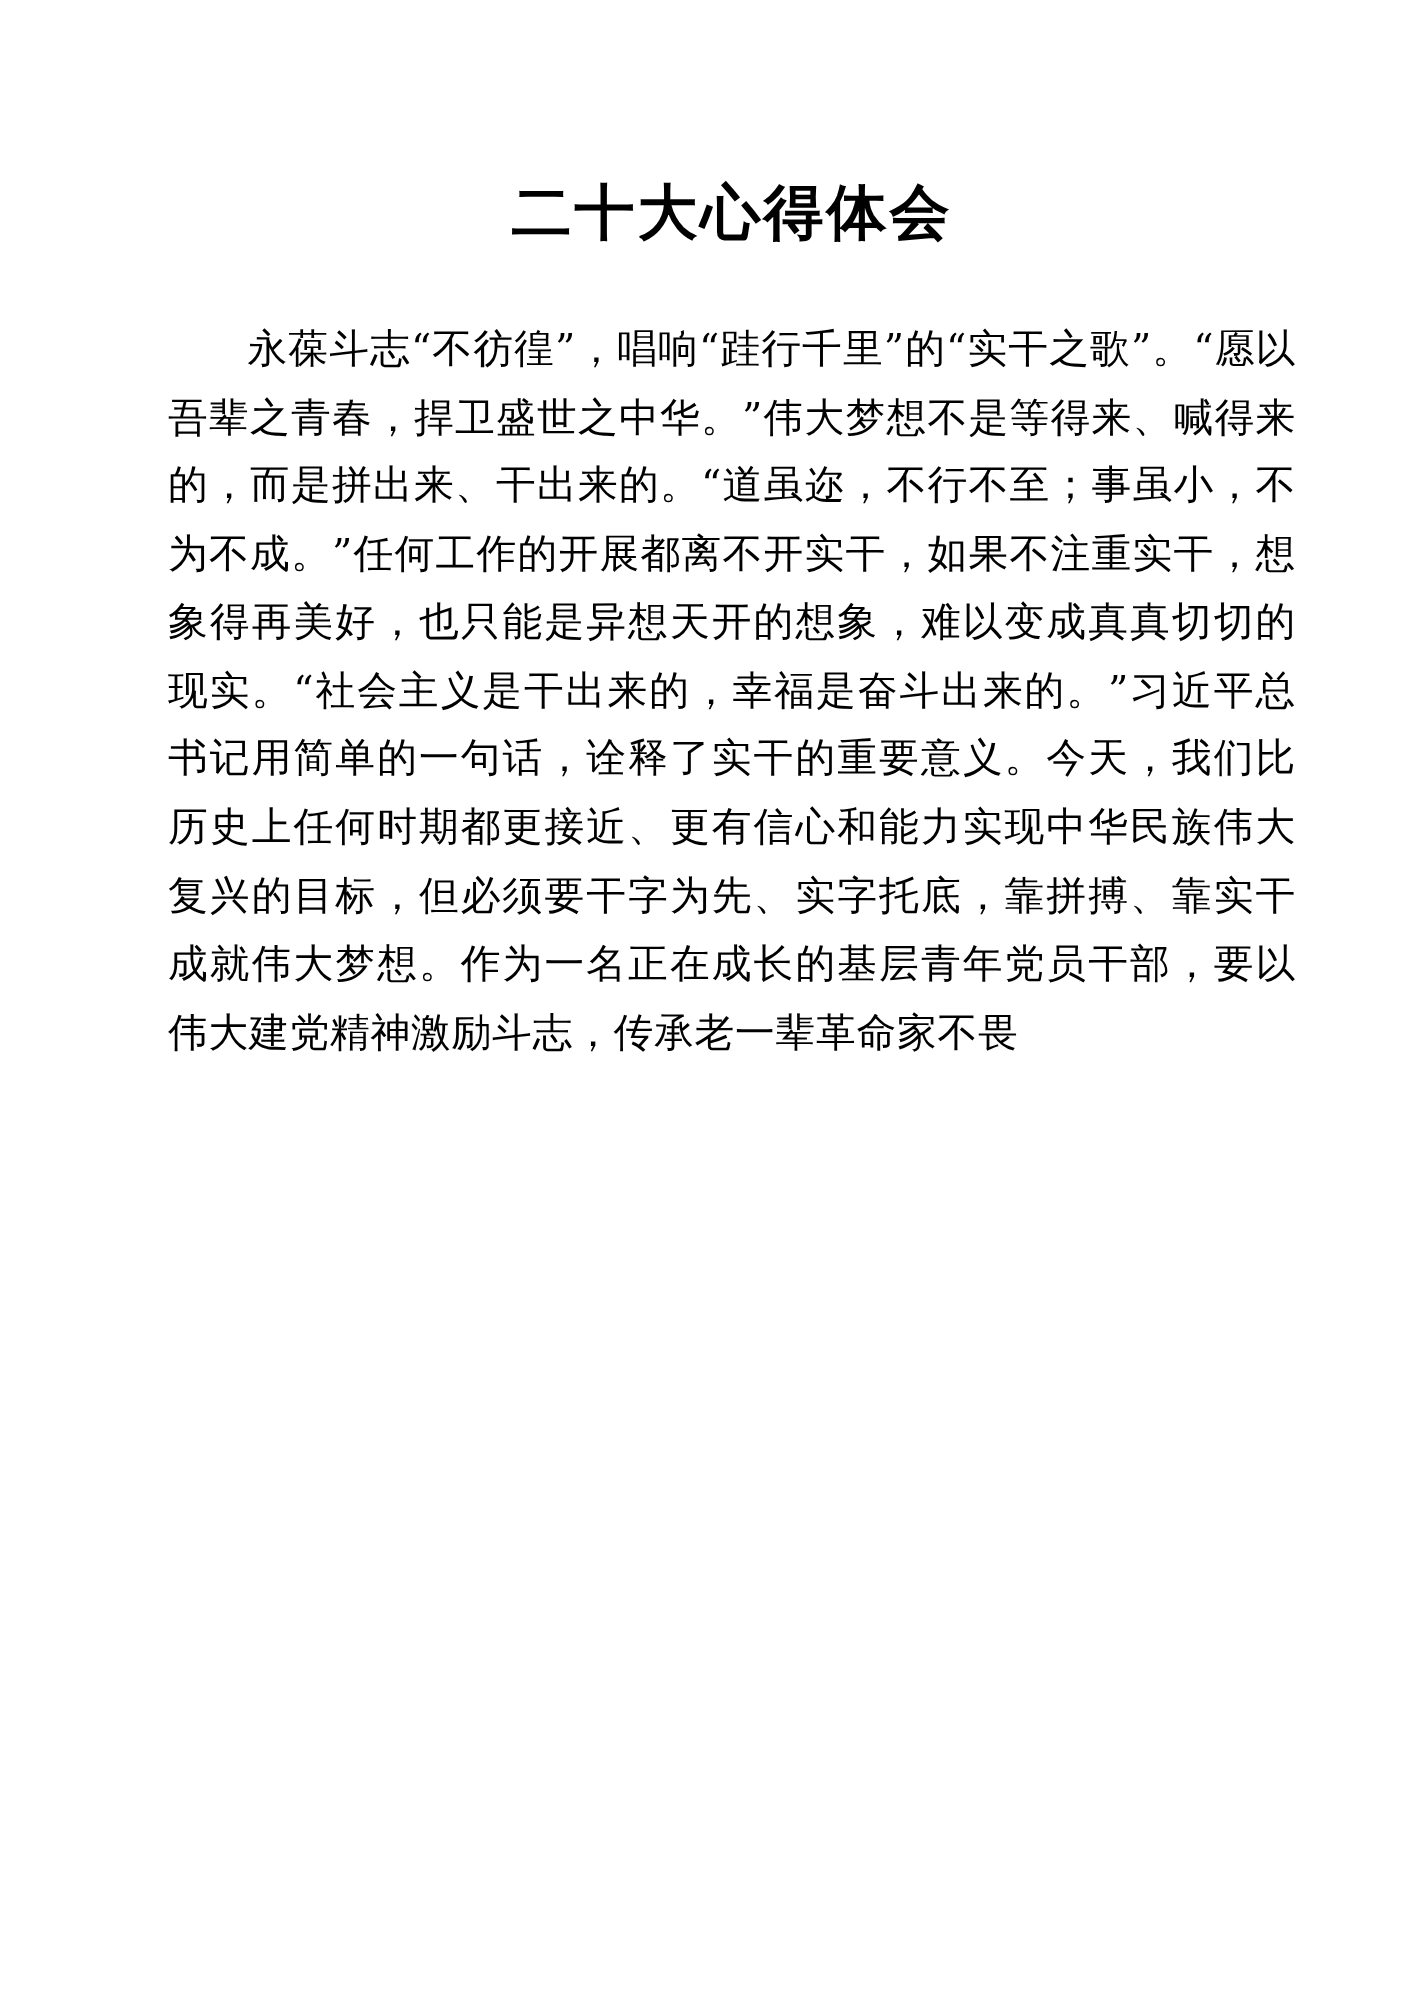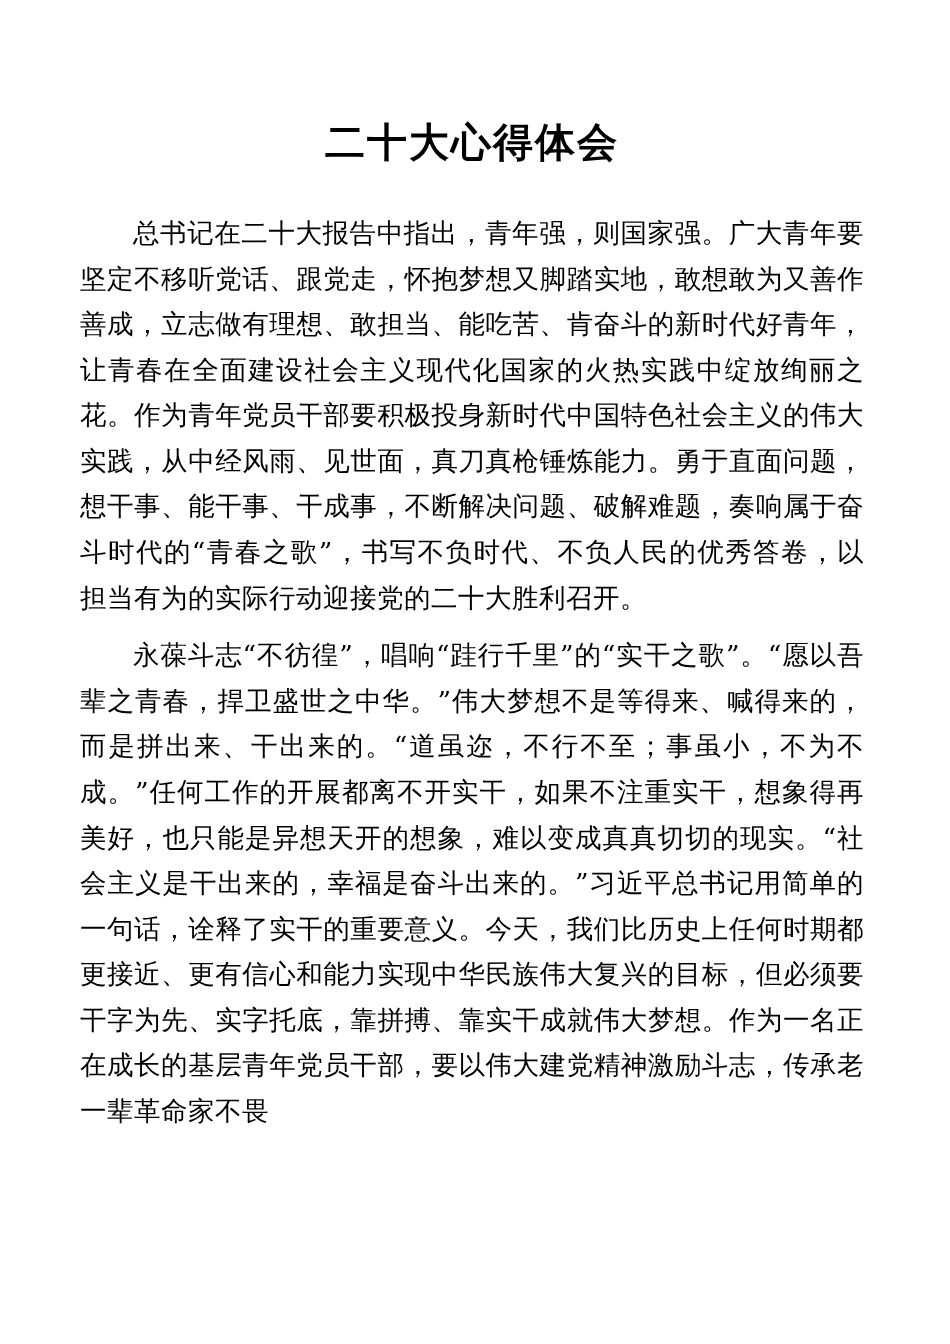--- a/index.html
+++ b/index.html
@@ -12,21 +12,21 @@
     height: 1344px;
     background: #ffffff;
     position: relative;
     box-sizing: border-box;
     padding: 0;
     overflow: hidden;
     font-family: "DejaVu Serif", "Liberation Serif", serif;
     color: #000000;
   }
   .doc-body {
-    padding: 118px 86px 0 80px;
+    padding: 118px 86px 0 112px;
     box-sizing: border-box;
   }
   .doc-title {
     text-align: center;
     font-family: "DejaVu Sans", "Liberation Sans", sans-serif;
     font-weight: bold;
     font-size: 40px;
     letter-spacing: 2px;
     line-height: 1.2;
     margin: 0 0 44px 0;
@@ -46,16 +46,15 @@
   .para + .para {
     margin-top: 12px;
   }
 </style>
 </head>
 <body>
 
 <div class="page">
   <div class="doc-body">
     <h1 class="doc-title">二十大心得体会</h1>
-    <p class="para">总书记在二十大报告中指出，青年强，则国家强。广大青年要坚定不移听党话、跟党走，怀抱梦想又脚踏实地，敢想敢为又善作善成，立志做有理想、敢担当、能吃苦、肯奋斗的新时代好青年，让青春在全面建设社会主义现代化国家的火热实践中绽放绚丽之花。作为青年党员干部要积极投身新时代中国特色社会主义的伟大实践，从中经风雨、见世面，真刀真枪锤炼能力。勇于直面问题，想干事、能干事、干成事，不断解决问题、破解难题，奏响属于奋斗时代的“青春之歌”，书写不负时代、不负人民的优秀答卷，以担当有为的实际行动迎接党的二十大胜利召开。</p>
     <p class="para">永葆斗志“不彷徨”，唱响“跬行千里”的“实干之歌”。“愿以吾辈之青春，捍卫盛世之中华。”伟大梦想不是等得来、喊得来的，而是拼出来、干出来的。“道虽迩，不行不至；事虽小，不为不成。”任何工作的开展都离不开实干，如果不注重实干，想象得再美好，也只能是异想天开的想象，难以变成真真切切的现实。“社会主义是干出来的，幸福是奋斗出来的。”习近平总书记用简单的一句话，诠释了实干的重要意义。今天，我们比历史上任何时期都更接近、更有信心和能力实现中华民族伟大复兴的目标，但必须要干字为先、实字托底，靠拼搏、靠实干成就伟大梦想。作为一名正在成长的基层青年党员干部，要以伟大建党精神激励斗志，传承老一辈革命家不畏</p>
   </div>
 </div>
 
 </body></html>

